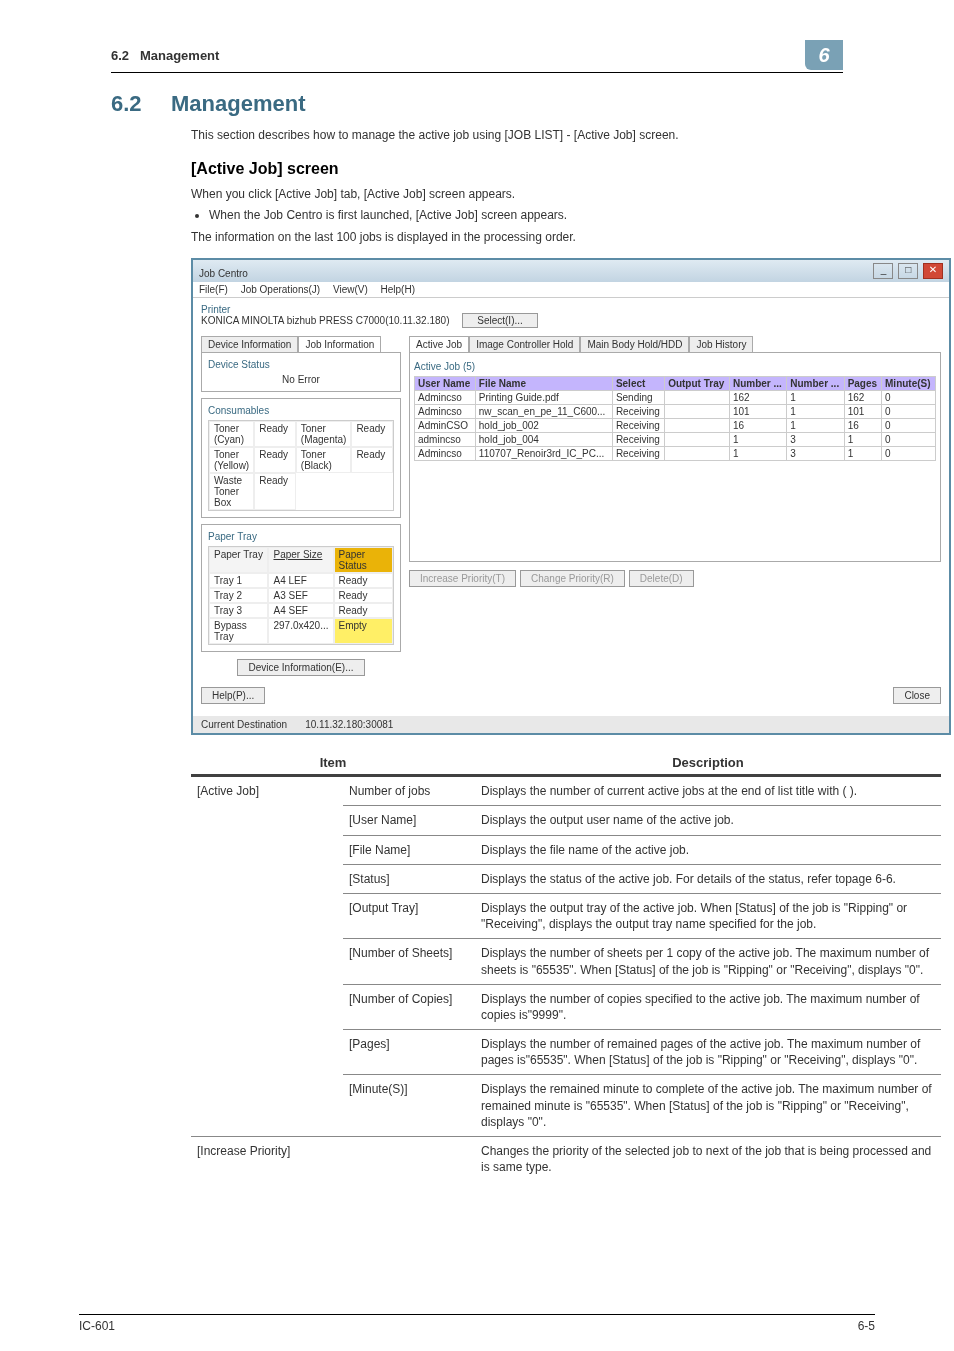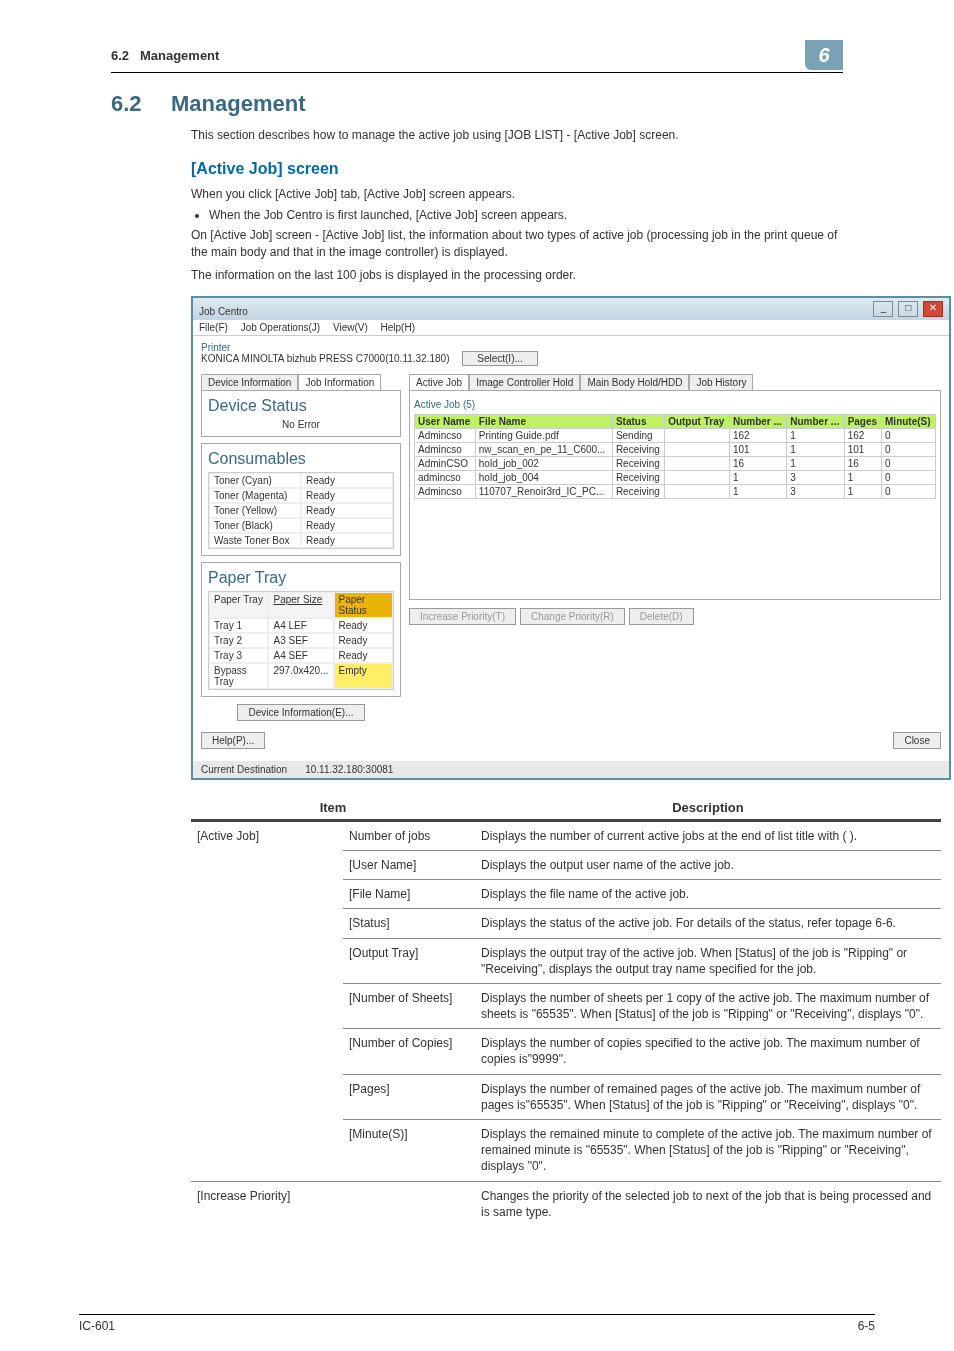--- a/index.html
+++ b/index.html
@@ -2,52 +2,52 @@
 <html><head>
 <meta charset="utf-8">
 <style>
 body{font-family:Arial,Helvetica,sans-serif;font-size:12px;color:#333;margin:0;background:#fff}
 .page{width:916px;min-height:1351px;margin:0 auto;padding:40px 92px;box-sizing:border-box;position:relative}
 .topbar{display:flex;justify-content:space-between;align-items:center;border-bottom:1px solid #000;padding-bottom:2px;margin-bottom:16px}
 .topbar .sec{font-size:13px;font-weight:bold}
 .chapnum{background:#7aa1b5;color:#fff;width:38px;height:30px;text-align:center;font-size:20px;font-weight:bold;line-height:30px;font-style:italic;border-radius:0 0 0 6px}
 h1{color:#3a6a82;font-size:22px;margin:18px 0 10px 0}
 h1 .num{display:inline-block;width:60px}
-h2{color:#0369a1;font-size:16px;margin:16px 0 8px 0;padding-left:80px}
+h2{color:#000000;font-size:16px;margin:16px 0 8px 0;padding-left:80px}
 .body{padding-left:80px;line-height:1.4}
 .screenshot{margin:12px 0 16px 80px;border:2px solid #5c8ca6;background:#fff;width:760px;box-sizing:border-box;font-size:10px}
 .titlebar{background:linear-gradient(#dfeaf2,#c2d4e2);padding:3px 6px;display:flex;justify-content:space-between;align-items:flex-end}
 .winbtns span{display:inline-block;width:18px;height:14px;margin-left:2px;border:1px solid #888;font-size:10px;text-align:center;line-height:12px}
 .winbtns .close{background:#d14836;color:#fff;border-color:#a03020}
 .menubar{padding:2px 6px;border-bottom:1px solid #ccc}
 .menubar span{margin-right:10px}
 .printer-row{padding:6px 8px 10px 8px}
 .printer-row .lbl{color:#3a6a82}
 .printer-row .sel{border:1px solid #999;background:#eee;padding:1px 14px;margin-left:10px}
 .panes{display:flex;padding:0 8px 8px 8px;gap:8px}
 .left{width:200px}
 .right{flex:1}
 .devtabs{display:flex}
 .devtabs span{border:1px solid #aaa;border-bottom:none;padding:2px 6px;background:#eee;font-size:10px}
 .devtabs span.active{background:#fff}
 .box{border:1px solid #aaa;padding:6px;margin-bottom:6px;background:#fff}
-.boxtitle{color:#3a6a82;font-size:16px;margin-bottom:4px}
-.grid2{display:grid;grid-template-columns:1fr 1fr;gap:0;border:1px solid #ccc}
+.boxtitle{color:#3a6a82;font-size:10px;margin-bottom:4px}
+.grid2{display:grid;grid-template-columns:1fr 1fr 1fr 1fr;gap:0;border:1px solid #ccc}
 .grid2 div{border:0.5px solid #eee;padding:1px 4px;font-size:10px}
 .grid3{display:grid;grid-template-columns:1fr 1fr 1fr;gap:0;border:1px solid #ccc}
 .grid3 div{border:0.5px solid #eee;padding:1px 4px;font-size:10px}
 .empty{background:#ffef66}
 .rtabs{display:flex}
 .rtabs span{border:1px solid #aaa;border-bottom:none;padding:2px 6px;background:#eee;font-size:10px}
 .rtabs span.active{background:#fff}
 .joblist{border:1px solid #aaa;padding:4px;background:#fff;min-height:200px}
 .ajlabel{color:#3a6a82;margin:4px 0}
 .jtable{width:100%;border-collapse:collapse;font-size:10px}
 .jtable th,.jtable td{border:1px solid #ccc;padding:1px 3px;text-align:left;white-space:nowrap;overflow:hidden}
-.jtable th{background:#bef264}
+.jtable th{background:#c4b5fd}
 .btns-row{display:flex;gap:4px;margin-top:8px}
 .btn{border:1px solid #999;background:#eee;padding:2px 10px;font-size:10px}
 .btn.dis{color:#999}
 .devinfo-row{text-align:center;margin-top:10px}
 .status-row{background:#e8e8e8;padding:3px 8px;font-size:10px;display:flex;gap:18px;margin-top:6px}
 .helpbtn-row{padding:6px 8px;display:flex;justify-content:space-between}
 
 .dtable{border-collapse:collapse;width:100%;margin:8px 0 0 80px;width:750px}
 .dtable th{text-align:center;border-bottom:3px solid #404040;padding:4px 6px;font-size:13px}
 .dtable td{border-top:1px solid #888;padding:6px;vertical-align:top;font-size:12px;line-height:1.35}
@@ -67,21 +67,20 @@
 
   <h1><span class="num">6.2</span><span>Management</span></h1>
   <div class="body">This section describes how to manage the active job using [JOB LIST] - [Active Job] screen.</div>
 
   <h2>[Active Job] screen</h2>
   <div class="body">
     <div>When you click [Active Job] tab, [Active Job] screen appears.</div>
     <ul class="tight">
         <li>When the Job Centro is first launched, [Active Job] screen appears.</li>
       </ul>
-    <div>On [Active Job] screen - [Active Job] list, the information about two types of active job (processing job in the print queue of the main body and that in the image controller) is displayed.</div>
     <div style="margin-top:6px">The information on the last 100 jobs is displayed in the processing order.</div>
   </div>
 
   <div class="screenshot">
     <div class="titlebar">
       <span>Job Centro</span>
       <span class="winbtns">
         <span>_</span>
         <span>□</span>
         <span class="close">✕</span>
@@ -152,21 +151,21 @@
           <span>Main Body Hold/HDD</span>
           <span>Job History</span>
         </div>
         <div class="joblist">
           <div class="ajlabel">Active Job (5)</div>
           <table class="jtable">
               <thead>
                 <tr id="jhead">
                   <th>User Name</th>
                   <th>File Name</th>
-                  <th>Status</th>
+                  <th>Select</th>
                   <th>Output Tray</th>
                   <th>Number ...</th>
                   <th>Number ...</th>
                   <th>Pages</th>
                   <th>Minute(S)</th>
                 </tr>
               </thead>
               <tbody id="jbody">
                 <tr>
                   <td>Admincso</td>

